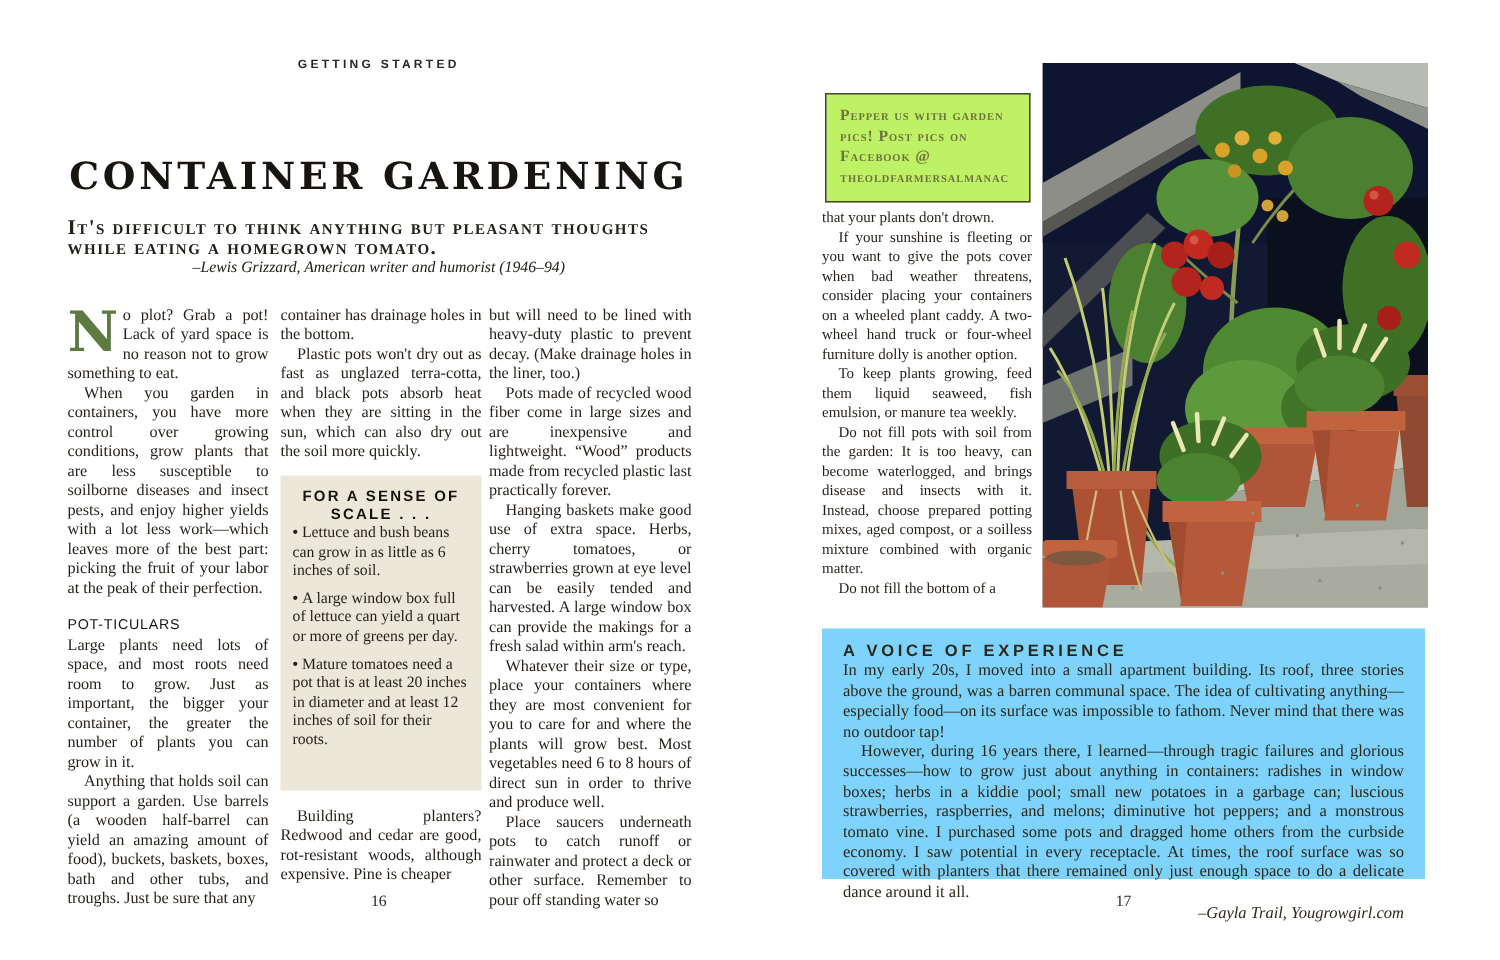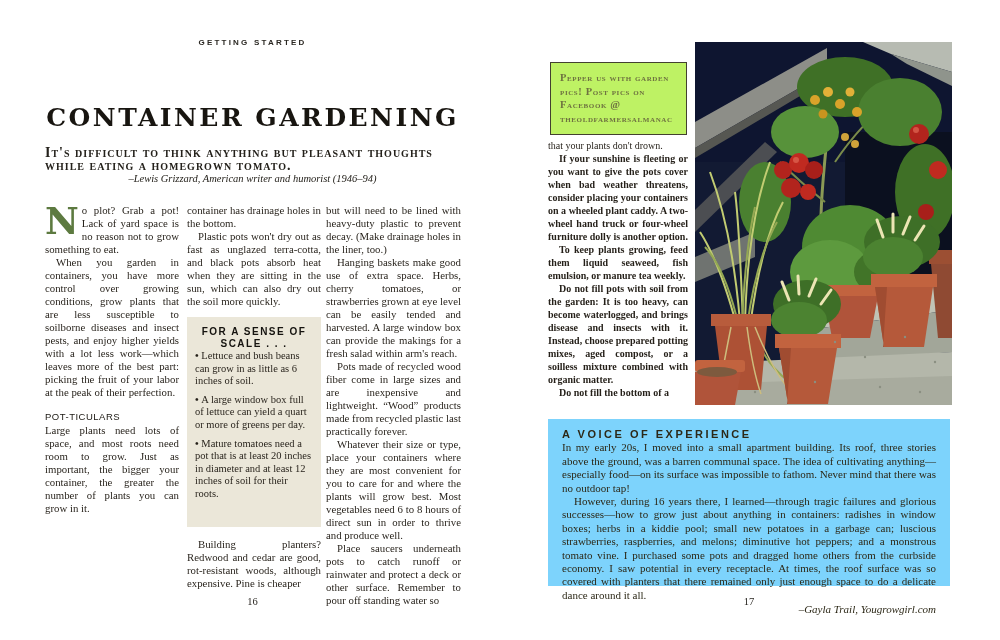--- a/index.html
+++ b/index.html
@@ -69,21 +69,21 @@
     border:1px solid #43412f;background:#bef264;
     padding:8px 9px 9px 9px;
     font-variant:small-caps;font-weight:bold;
     font-size:10.5px;line-height:13.5px;letter-spacing:0.6px;color:#6e7240;
   }
   .rcol{
     left:548px;top:139px;width:140px;
     font-size:10px;line-height:13px;text-align:justify;color:#241f18;
   }
   .rcol p{margin:0;}
-  .rcol p.ind{text-indent:11px;font-weight:bold;}
+  .rcol p.ind{text-indent:11px;}
   .photo{
     left:695px;top:42px;width:257px;height:363px;
   }
   .voice-box{
     left:548px;top:419px;width:374px;height:146px;
     background:#7dd3fc;padding:9px 14px 12px 14px;
   }
   .voice-head{
     font-family:"Liberation Sans", sans-serif;font-weight:bold;
     font-size:10.5px;letter-spacing:2.5px;text-align:center;
@@ -105,38 +105,39 @@
   <div>It's difficult to think anything but pleasant thoughts</div>
   <div>while eating a homegrown tomato.</div>
 </div>
 <div class="abs epi-attr">–Lewis Grizzard, American writer and humorist (1946–94)</div>
 
 <div class="abs col" style="left:45px;">
   <p><span class="dropcap">N</span><span>o plot? Grab a pot! Lack of yard space is no reason not to grow something to eat.</span></p>
   <p class="ind">When you garden in containers, you have more control over growing conditions, grow plants that are less susceptible to soilborne diseases and insect pests, and enjoy higher yields with a lot less work—which leaves more of the best part: picking the fruit of your labor at the peak of their perfection.</p>
   <p class="subhead">POT-TICULARS</p>
   <p>Large plants need lots of space, and most roots need room to grow. Just as important, the bigger your container, the greater the number of plants you can grow in it.</p>
+  <p class="ind">Anything that holds soil can support a garden. Use barrels (a wooden half-barrel can yield an amazing amount of food), buckets, baskets, boxes, bath and other tubs, and troughs. Just be sure that any</p>
 </div>
 
 <div class="abs col" style="left:187px;">
   <p>container has drainage holes in the bottom.</p>
   <p class="ind">Plastic pots won't dry out as fast as unglazed terra-cotta, and black pots absorb heat when they are sitting in the sun, which can also dry out the soil more quickly.</p>
   <div class="scale-box">
     <p class="scale-head">FOR A SENSE OF SCALE . . .</p>
     <p class="item">Lettuce and bush beans can grow in as little as 6 inches of soil.</p>
     <p class="item">A large window box full of lettuce can yield a quart or more of greens per day.</p>
     <p class="item">Mature tomatoes need a pot that is at least 20 inches in diameter and at least 12 inches of soil for their roots.</p>
   </div>
   <p class="ind after-box">Building planters? Redwood and cedar are good, rot-resistant woods, although expensive. Pine is cheaper</p>
 </div>
 
 <div class="abs col" style="left:326px;width:135px;">
   <p>but will need to be lined with heavy-duty plastic to prevent decay. (Make drainage holes in the liner, too.)</p>
+  <p class="ind">Pots made of recycled wood fiber come in large sizes and are inexpensive and lightweight. “Wood” products made from recycled plastic last practically forever.</p>
   <p class="ind">Hanging baskets make good use of extra space. Herbs, cherry tomatoes, or strawberries grown at eye level can be easily tended and harvested. A large window box can provide the makings for a fresh salad within arm's reach.</p>
-  <p class="ind">Pots made of recycled wood fiber come in large sizes and are inexpensive and lightweight. “Wood” products made from recycled plastic last practically forever.</p>
   <p class="ind">Whatever their size or type, place your containers where they are most convenient for you to care for and where the plants will grow best. Most vegetables need 6 to 8 hours of direct sun in order to thrive and produce well.</p>
   <p class="ind">Place saucers underneath pots to catch runoff or rainwater and protect a deck or other surface. Remember to pour off standing water so</p>
 </div>
 
 <div class="abs pagenum" style="left:45px;width:415px;">16</div>
 
 <div class="abs fb-box">
   <span>Pepper us with garden pics! Post pics on Facebook @ theoldfarmersalmanac</span>
 </div>
 

